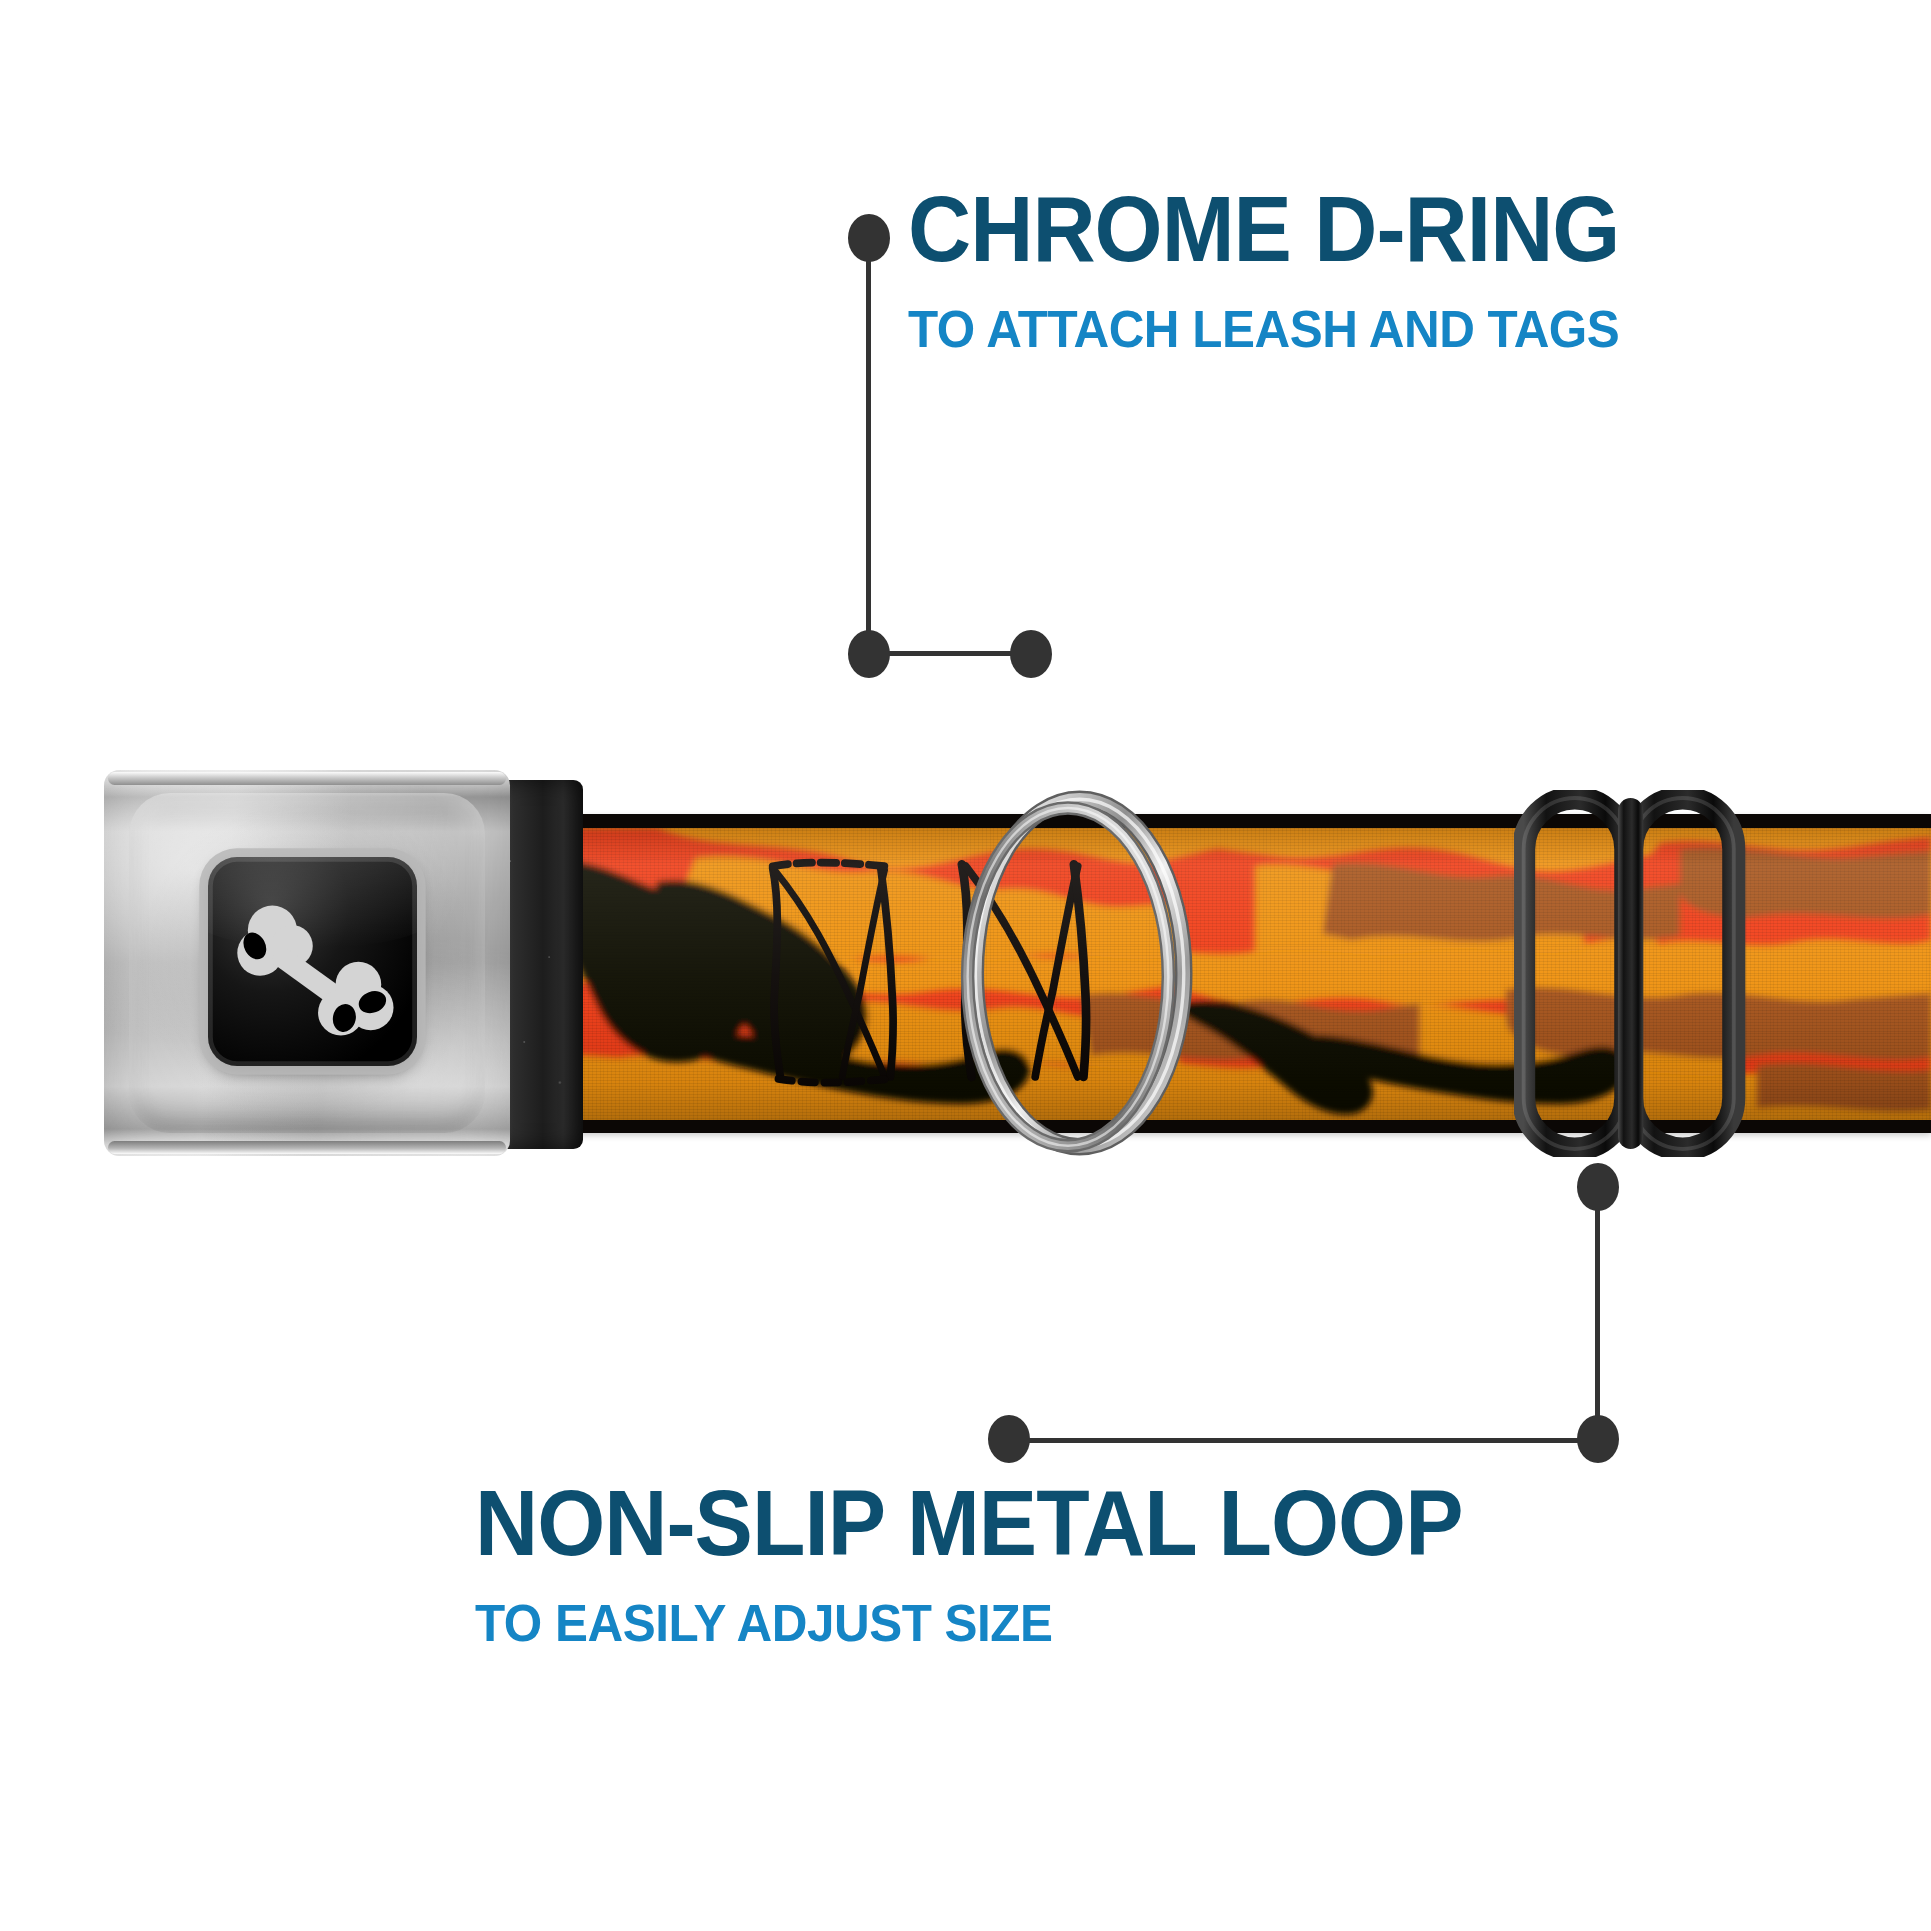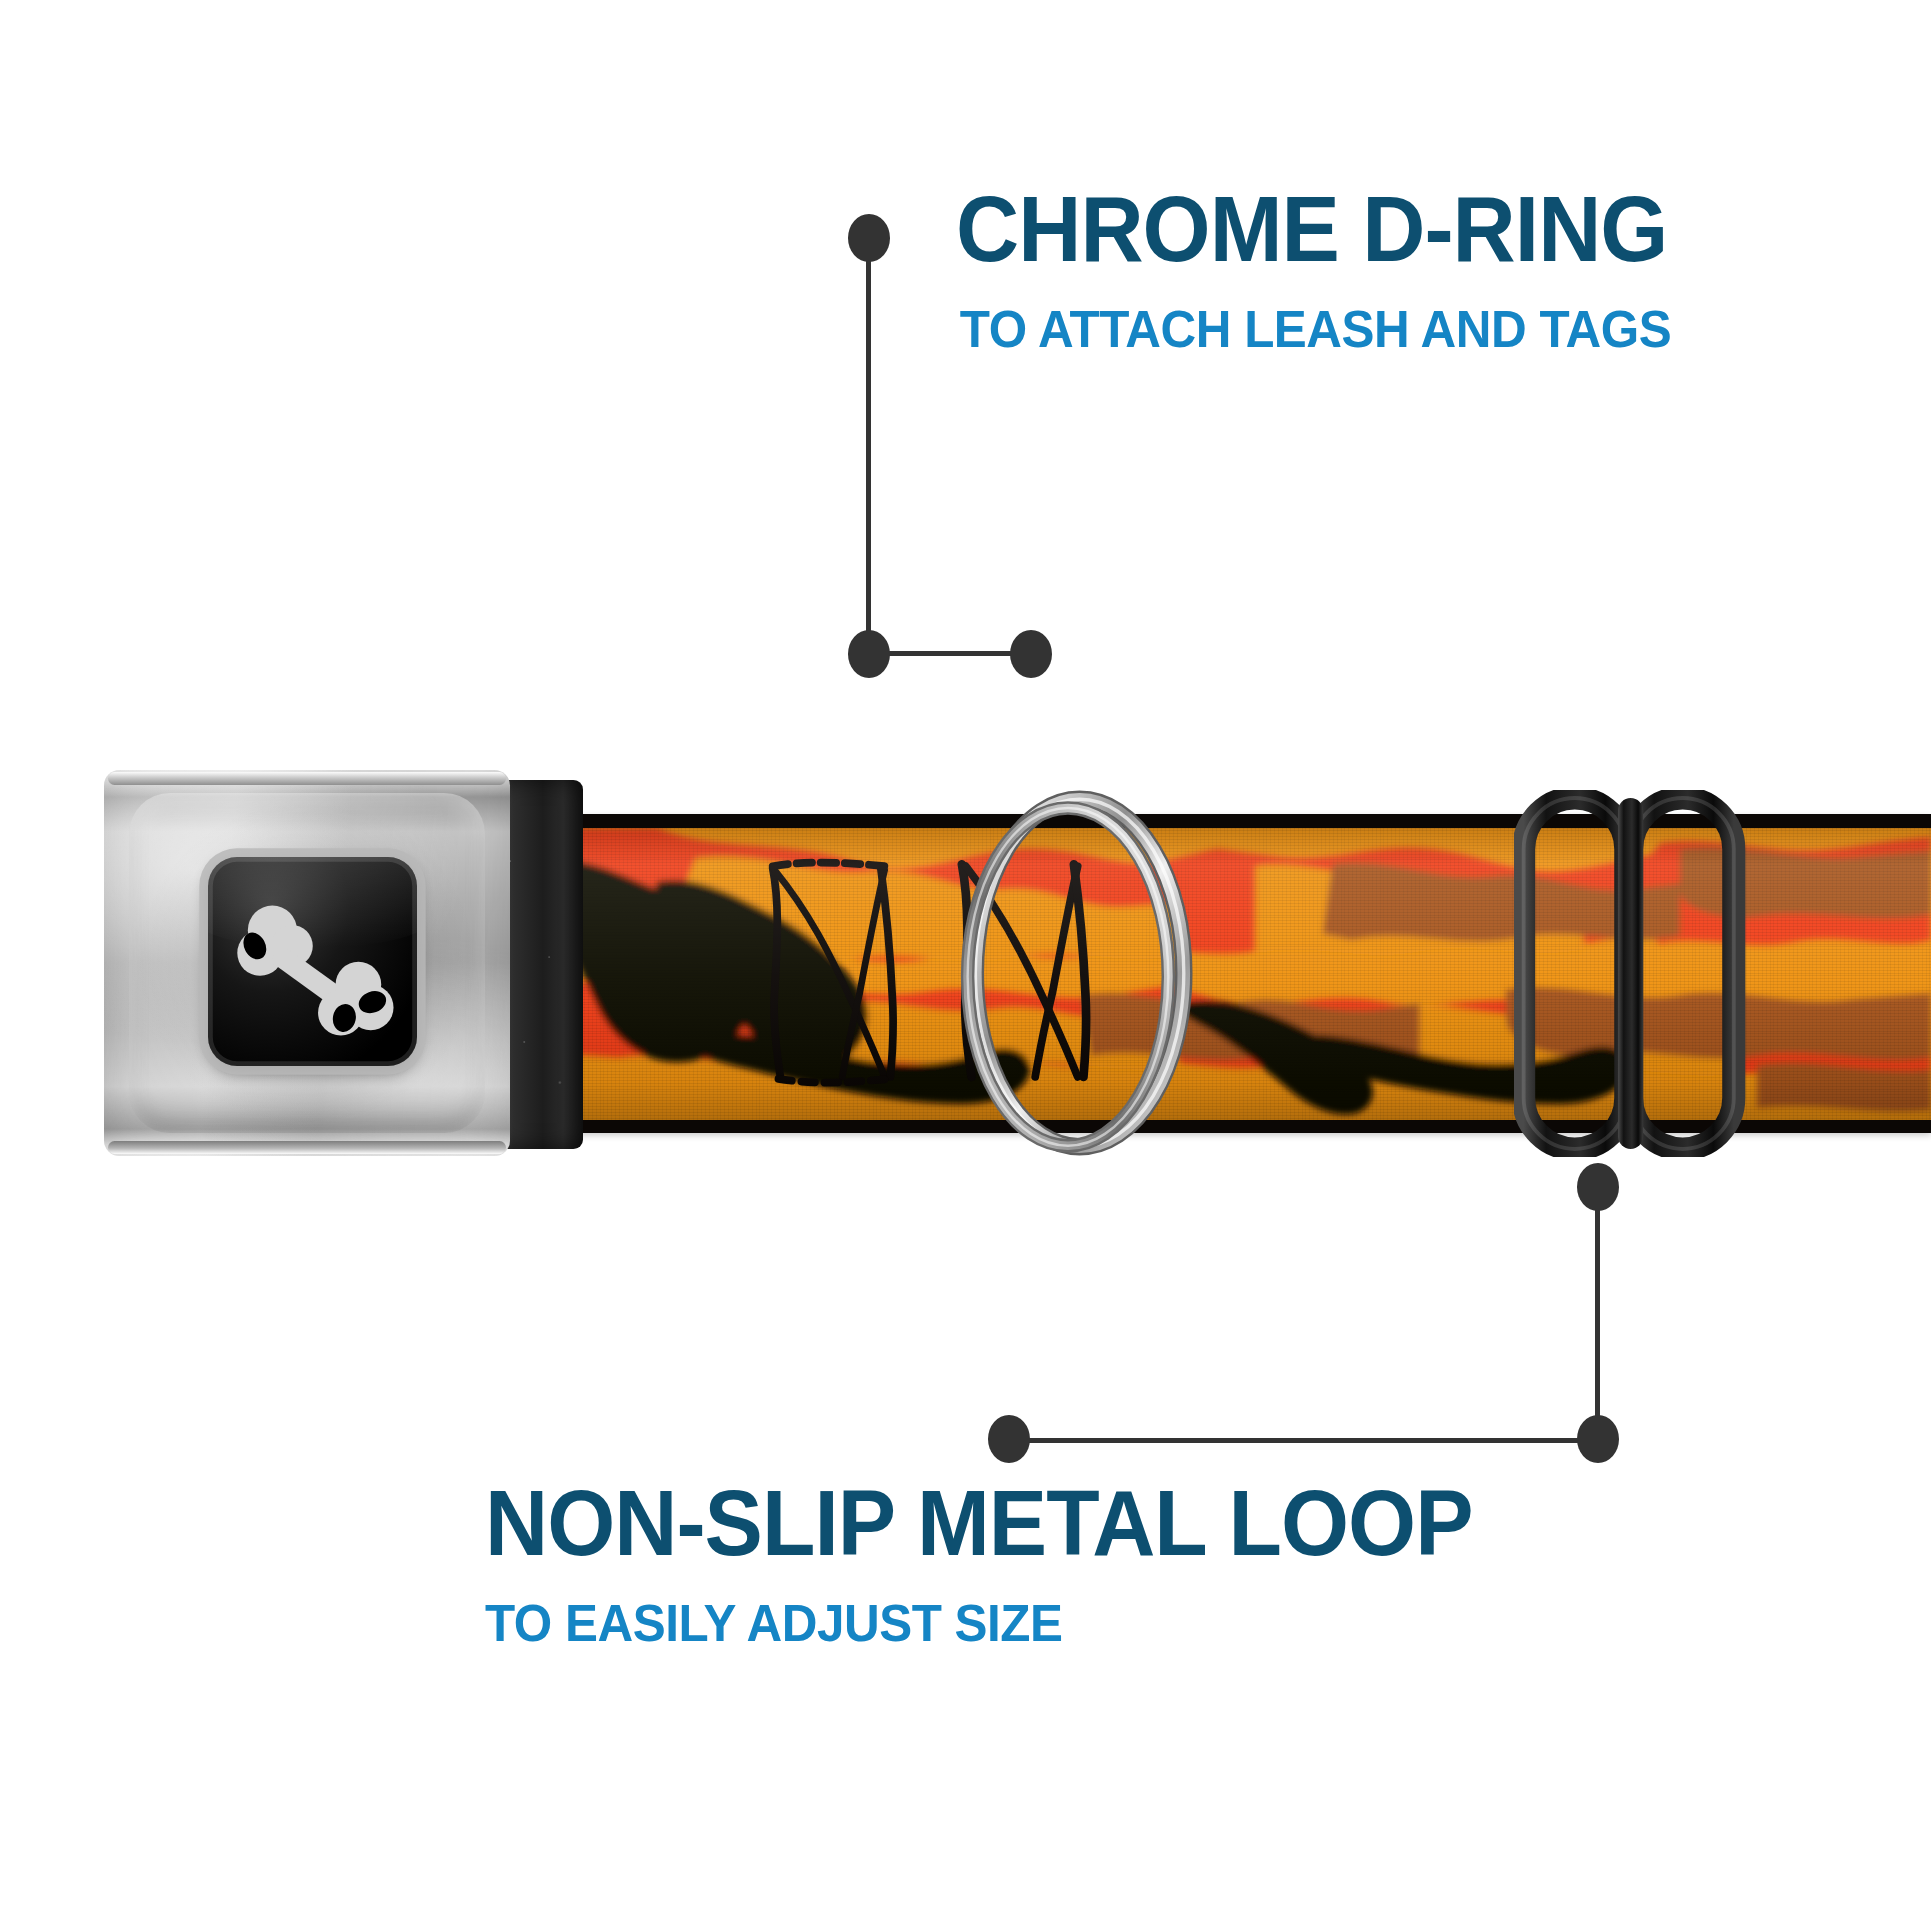--- a/index.html
+++ b/index.html
@@ -196,32 +196,32 @@
   .dring { position: absolute; left: 956px; top: 780px; width: 251px; height: 386px; }
 
   
   .slider { position: absolute; left: 1514px; top: 790px; width: 241px; height: 367px; }
 </style>
 </head>
 <body>
 
 <div id="page">
 
-  <div class="callout" style="left:956px; top:183px;text-align:center;">
+  <div class="callout" style="left:908px; top:183px;">
     <div class="callout-title">CHROME D-RING</div>
     <div class="callout-sub" style="margin-top:27px;">TO ATTACH LEASH AND TAGS</div>
   </div>
 
   <div class="leader-dot" style="left:848px; top:214px; width:42px; height:48px;"></div>
   <div class="leader-line-v" style="left:866px; top:249px; height:407px;"></div>
   <div class="leader-dot" style="left:848px; top:630px; width:42px; height:48px;"></div>
   <div class="leader-line-h" style="left:869px; top:651px; width:164px;"></div>
   <div class="leader-dot" style="left:1010px; top:630px; width:42px; height:48px;"></div>
 
-  <div class="callout" style="left:485px; top:1477px;">
+  <div class="callout" style="left:475px; top:1477px;">
     <div class="callout-title">NON-SLIP METAL LOOP</div>
     <div class="callout-sub" style="margin-top:27px;">TO EASILY ADJUST SIZE</div>
   </div>
 
   <div class="leader-dot" style="left:1577px; top:1163px; width:42px; height:48px;"></div>
   <div class="leader-line-v" style="left:1595px; top:1197px; height:243px;"></div>
   <div class="leader-dot" style="left:1577px; top:1415px; width:42px; height:48px;"></div>
   <div class="leader-line-h" style="left:1009px; top:1438px; width:579px;"></div>
   <div class="leader-dot" style="left:988px; top:1415px; width:42px; height:48px;"></div>
 

